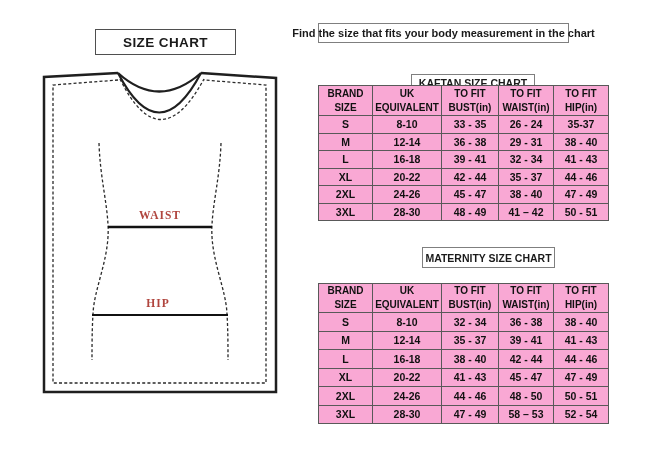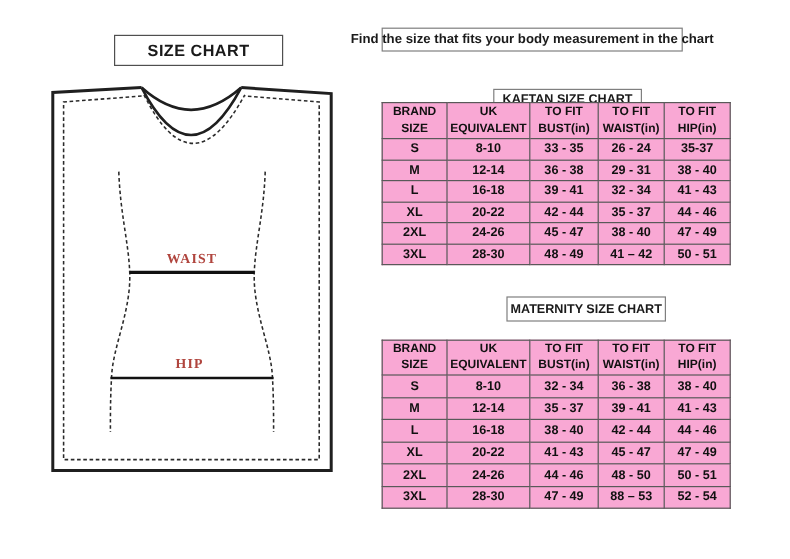--- a/index.html
+++ b/index.html
@@ -200,19 +200,19 @@
           <td>2XL</td>
           <td>24-26</td>
           <td>44 - 46</td>
           <td>48 - 50</td>
           <td>50 - 51</td>
         </tr>
         <tr>
           <td>3XL</td>
           <td>28-30</td>
           <td>47 - 49</td>
-          <td>88 – 53</td>
+          <td>58 – 53</td>
           <td>52 - 54</td>
         </tr>
       </tbody>
     </table>
 
 </div>
 
 </body></html>

